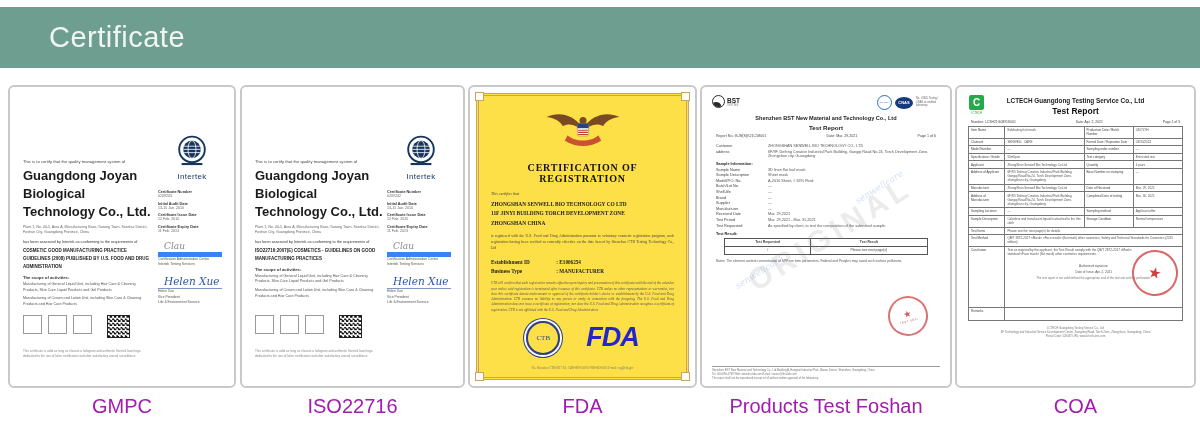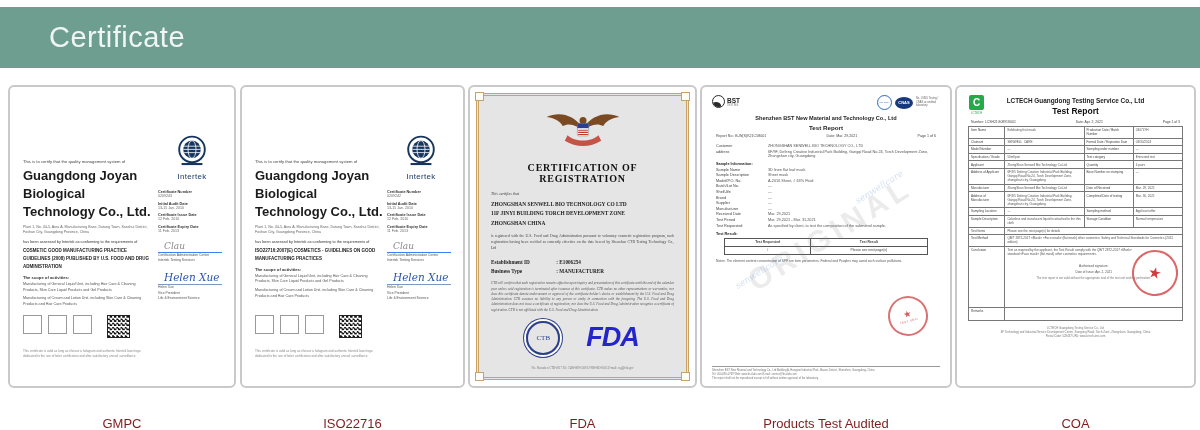--- a/index.html
+++ b/index.html
@@ -13,21 +13,21 @@
 
   
   .card{position:absolute;top:85px;height:303px;background:#fff;border:2px solid #c9c9c9;
         border-radius:6px;box-sizing:border-box;overflow:hidden;}
   #card-gmpc{left:8px;width:228px}
   #card-iso {left:240px;width:225px}
   #card-fda {left:468px;width:229px}
   #card-bst {left:700px;width:252px}
   #card-lct {left:955px;width:241px}
 
-  .caption{position:absolute;top:416px;font-size:13px;color:#7f1d1d;text-align:center;}
+  .caption{position:absolute;top:395px;font-size:20px;color:#a21caf;text-align:center;}
   #cap-gmpc{left:8px;width:228px}
   #cap-iso {left:240px;width:225px}
   #cap-fda {left:468px;width:229px}
   #cap-bst {left:700px;width:252px}
   #cap-lct {left:955px;width:241px}
 
   
   .itk{position:relative;width:100%;height:100%;color:#333;}
   .itk-left{position:absolute;left:13px;top:72px;width:128px;}
   .itk-certify{font-size:4.2px;color:#444;margin-bottom:3px;}
@@ -43,26 +43,26 @@
       background:repeating-conic-gradient(#111 0 25%,#fff 0 50%) 0 0/4.2px 4.2px;}
   .itk-foot{position:absolute;left:13px;top:262px;width:122px;font-size:3.1px;color:#888;line-height:1.6;}
   .itk-right{position:absolute;top:48px;right:8px;width:68px;text-align:center;}
   .itk-brand{font-size:8px;color:#16355f;margin-top:1px;letter-spacing:.3px;}
   .itk-fields{text-align:left;margin-top:9px;}
   .itk-field{margin-bottom:3.5px;}
   .itk-field .fl{font-size:3.8px;font-weight:bold;color:#333;}
   .itk-field .fv{font-size:3.6px;color:#666;}
   .sig-block{text-align:left;margin-top:8px;}
   .sig-script{display:block;font-family:"DejaVu Serif",serif;font-style:italic;font-size:9px;
-              color:#8a8a8a;border-bottom:1px solid #3b82f6;width:58px;padding:0 0 1px 6px;}
+              color:#8a8a8a;border-bottom:5px solid #3b82f6;width:58px;padding:0 0 1px 6px;}
   .sig-script.blue{color:#2a53a8;font-size:10.5px;border-bottom:1px solid #7f96c4;}
   .sig-line{font-size:3.4px;color:#555;line-height:1.6;}
 
   
-  .fda-frame{position:absolute;inset:6px;border:3px double #c9a365;background:#e5e5e5;
+  .fda-frame{position:absolute;inset:6px;border:3px double #c9a365;background:#fde047;
              font-family:"Liberation Serif",serif;color:#222;}
   .fda-corner{position:absolute;width:7px;height:7px;border:1px solid #c9a365;background:#fffdf8;}
   .fda-corner.tl{left:-4px;top:-4px}.fda-corner.tr{right:-4px;top:-4px}
   .fda-corner.bl{left:-4px;bottom:-4px}.fda-corner.br{right:-4px;bottom:-4px}
   .fda-inner{position:absolute;inset:0;padding:10px 12px;box-sizing:border-box;}
   .eagle-wrap{text-align:center;margin-top:4px;}
   .fda-title{text-align:center;font-size:10px;font-weight:bold;letter-spacing:.8px;color:#111;margin-top:6px;}
   .fda-certifies{font-size:4px;font-style:italic;margin-top:7px;color:#444;}
   .fda-co{font-size:5.4px;font-weight:bold;line-height:1.75;margin-top:4px;}
   .fda-reg{font-size:3.8px;line-height:1.6;color:#444;margin-top:5px;text-align:justify;}
@@ -617,14 +617,14 @@
     <div>LCTECH Guangdong Testing Service Co., Ltd</div>
         <div>4F Technology and Industrial Service Development Center, Xiangxing Road, Torch Zone, Zhongshan, Guangdong, China</div>
         <div>Postal Code: 528437    URL: www.lctech-test.com</div>
       </div>
   </div>
 </div>
 
 <div class="caption" id="cap-gmpc">GMPC</div>
 <div class="caption" id="cap-iso">ISO22716</div>
 <div class="caption" id="cap-fda">FDA</div>
-<div class="caption" id="cap-bst">Products Test Audited</div>
+<div class="caption" id="cap-bst">Products Test Foshan</div>
 <div class="caption" id="cap-lct">COA</div>
 
 </body></html>

